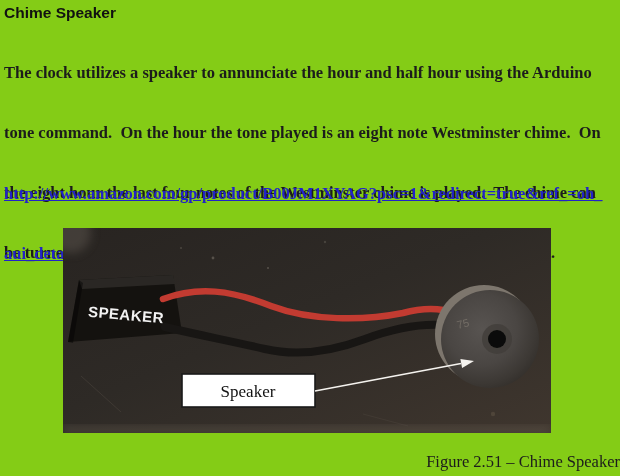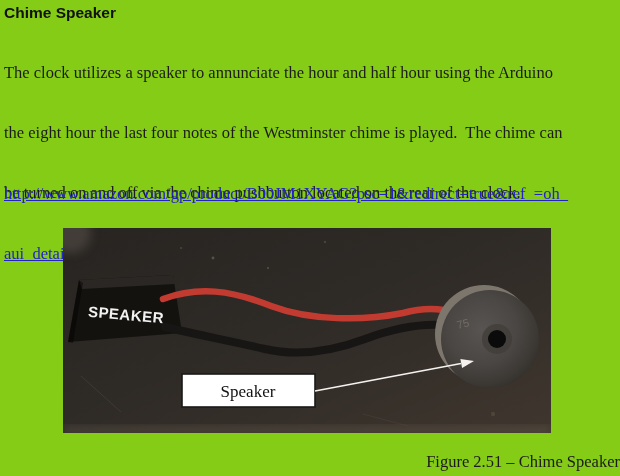--- a/index.html
+++ b/index.html
@@ -25,21 +25,21 @@
   }
   .para {
     position: absolute;
     left: 4px;
     font-size: 16.5px;
     line-height: 20px;
     white-space: pre;
   }
   .p1 { top: 23px; }
   .p2 { top: 144px; }
-  .tline { display: block; }
+  .tline { display: block; font-weight: bold; }
   .doclink {
     color: #2222c8;
     text-decoration: underline;
     cursor: pointer;
   }
   .figure-wrap {
     position: absolute;
     left: 63px;
     top: 228px;
     width: 488px;
@@ -58,20 +58,21 @@
 </style>
 </head>
 <body>
 
 <div class="page">
 
   <h1 class="heading">Chime Speaker</h1>
 
   <div class="para p1">
     <span class="tline">The clock utilizes a speaker to annunciate the hour and half hour using the Arduino</span>
+    <span class="tline">tone command.  On the hour the tone played is an eight note Westminster chime.  On</span>
     <span class="tline">the eight hour the last four notes of the Westminster chime is played.  The chime can</span>
     <span class="tline">be turned on and off via the chime pushbutton located on the rear of the clock.</span>
   </div>
 
   <div class="para p2">
     <span class="tline"><a href="#" class="doclink">http://www.amazon.com/gp/product/B00JM1XYAG?psc=1&amp;redirect=true&amp;ref_=oh_</a></span>
     <span class="tline"><a href="#" class="doclink">aui_detailpage_o06_s00</a><span> as shown below.</span></span>
   </div>
 
   <div class="figure-wrap">

